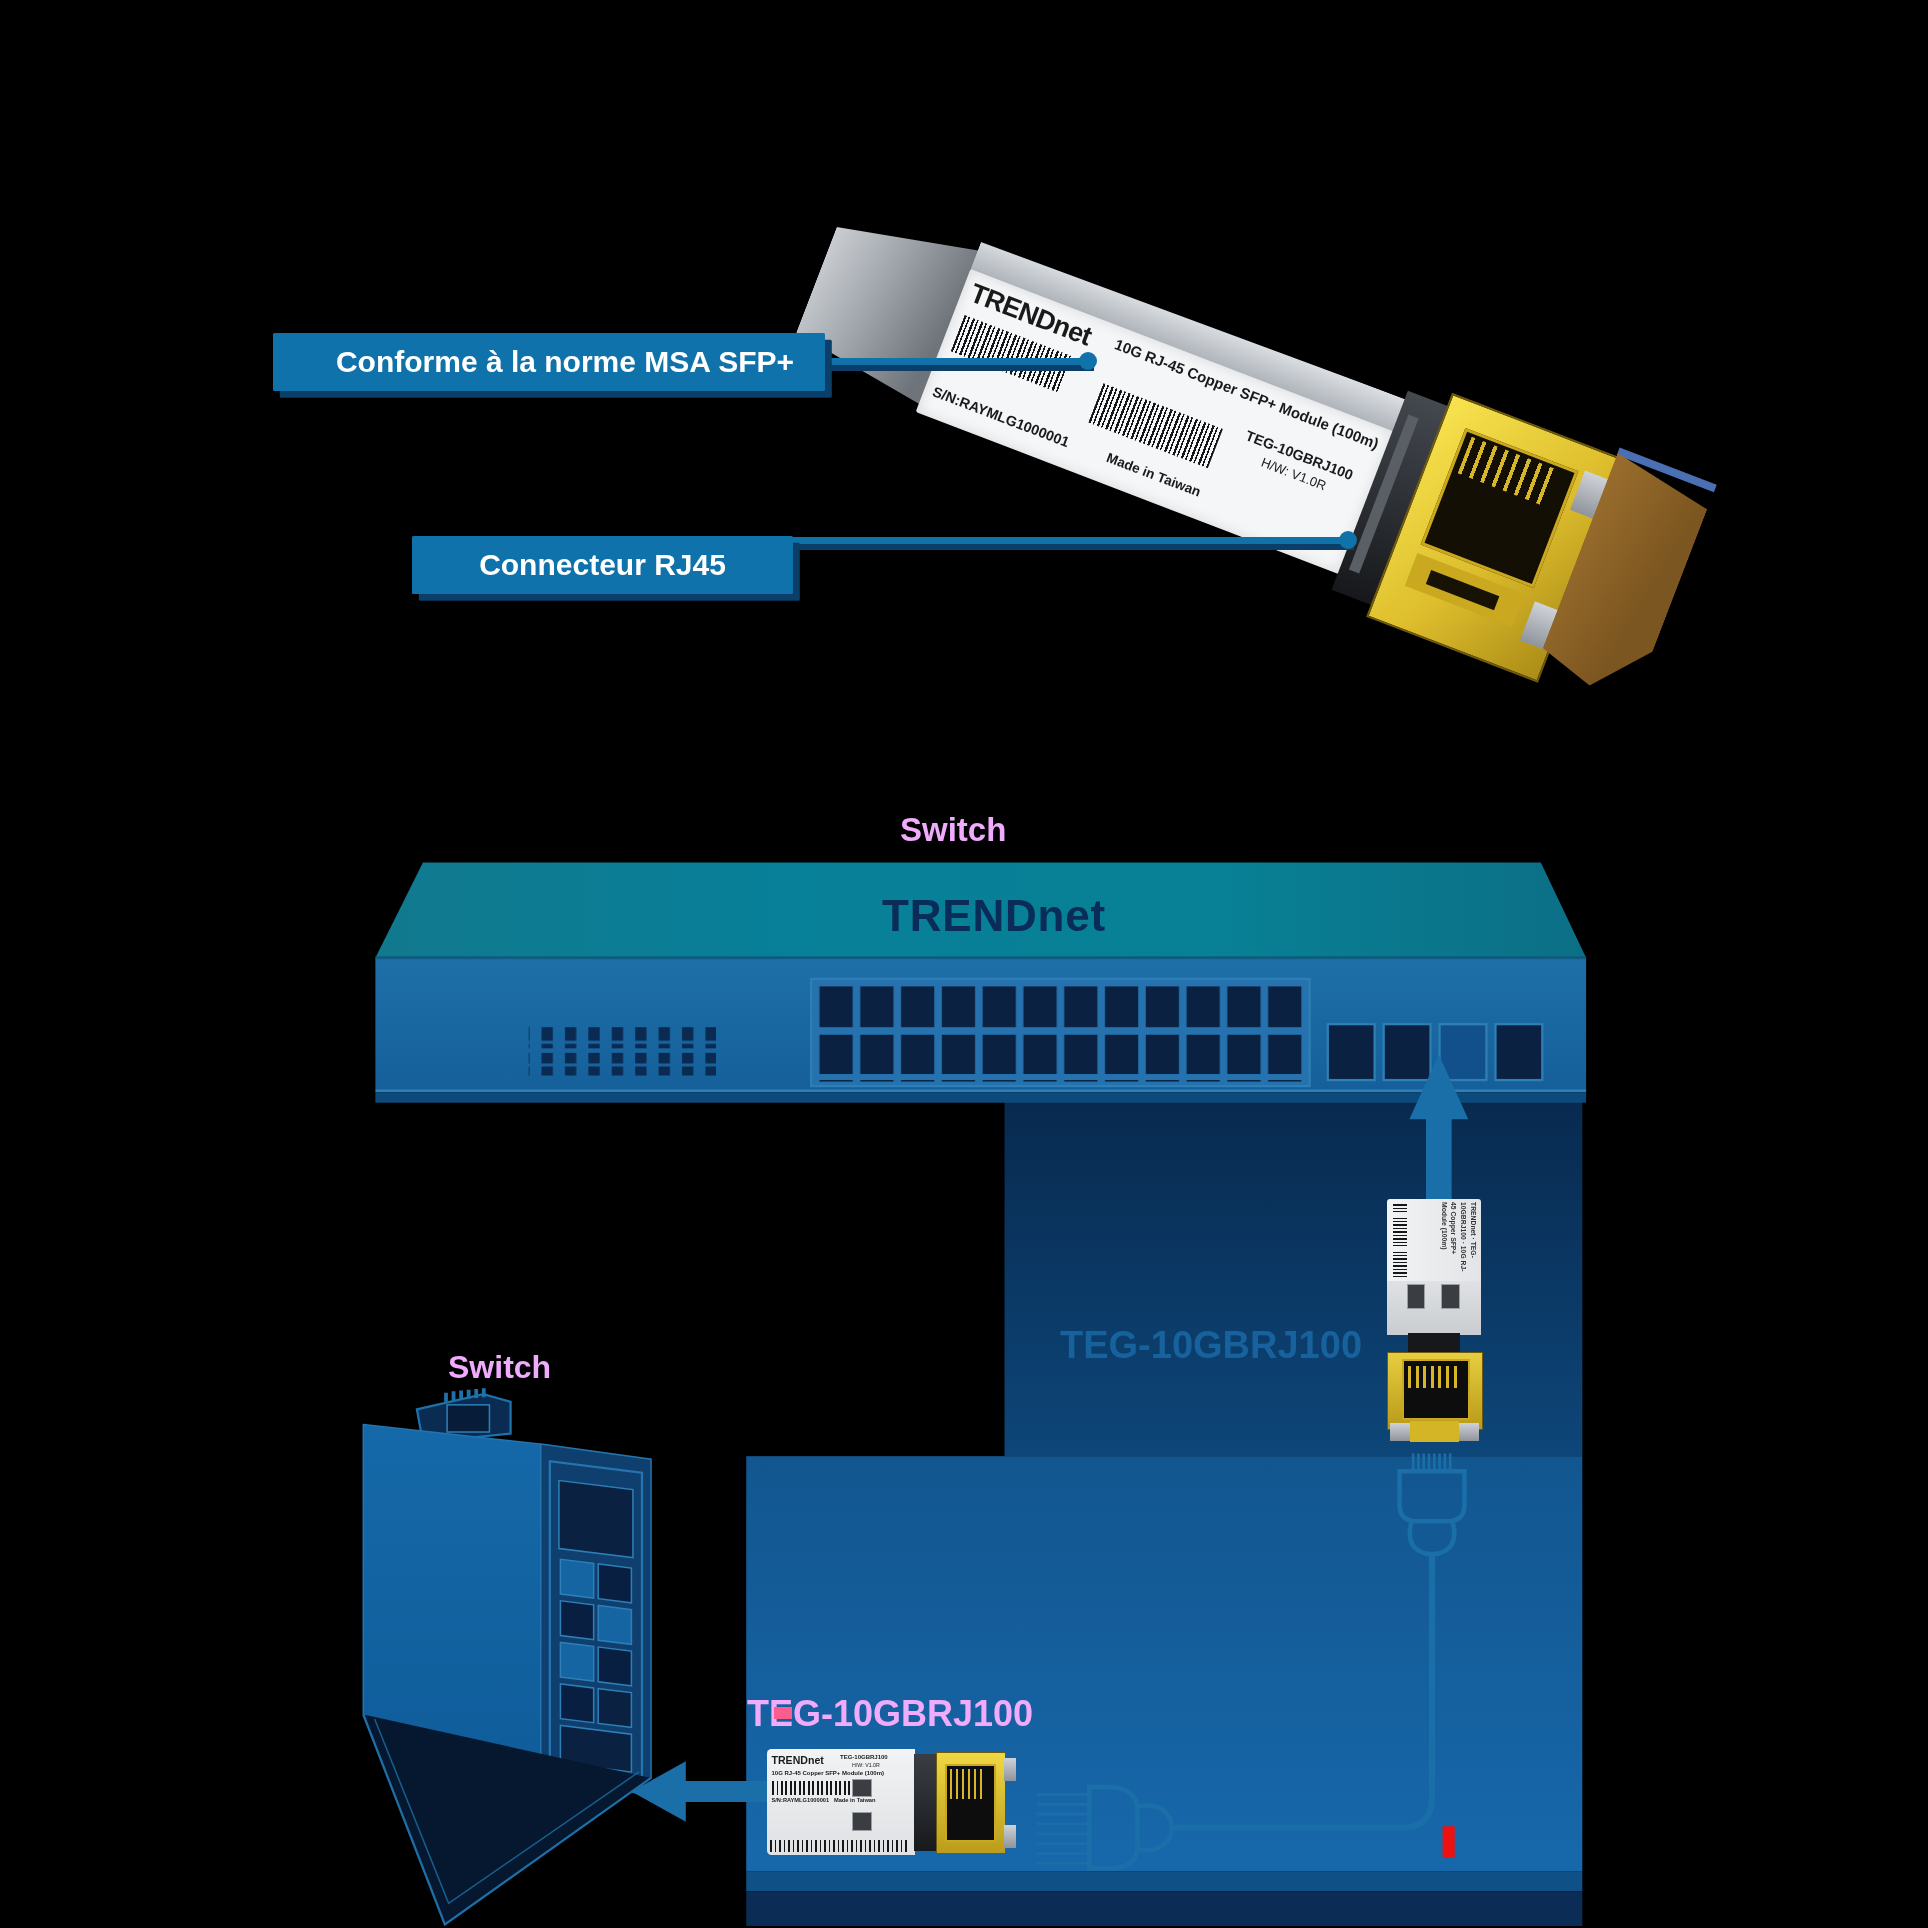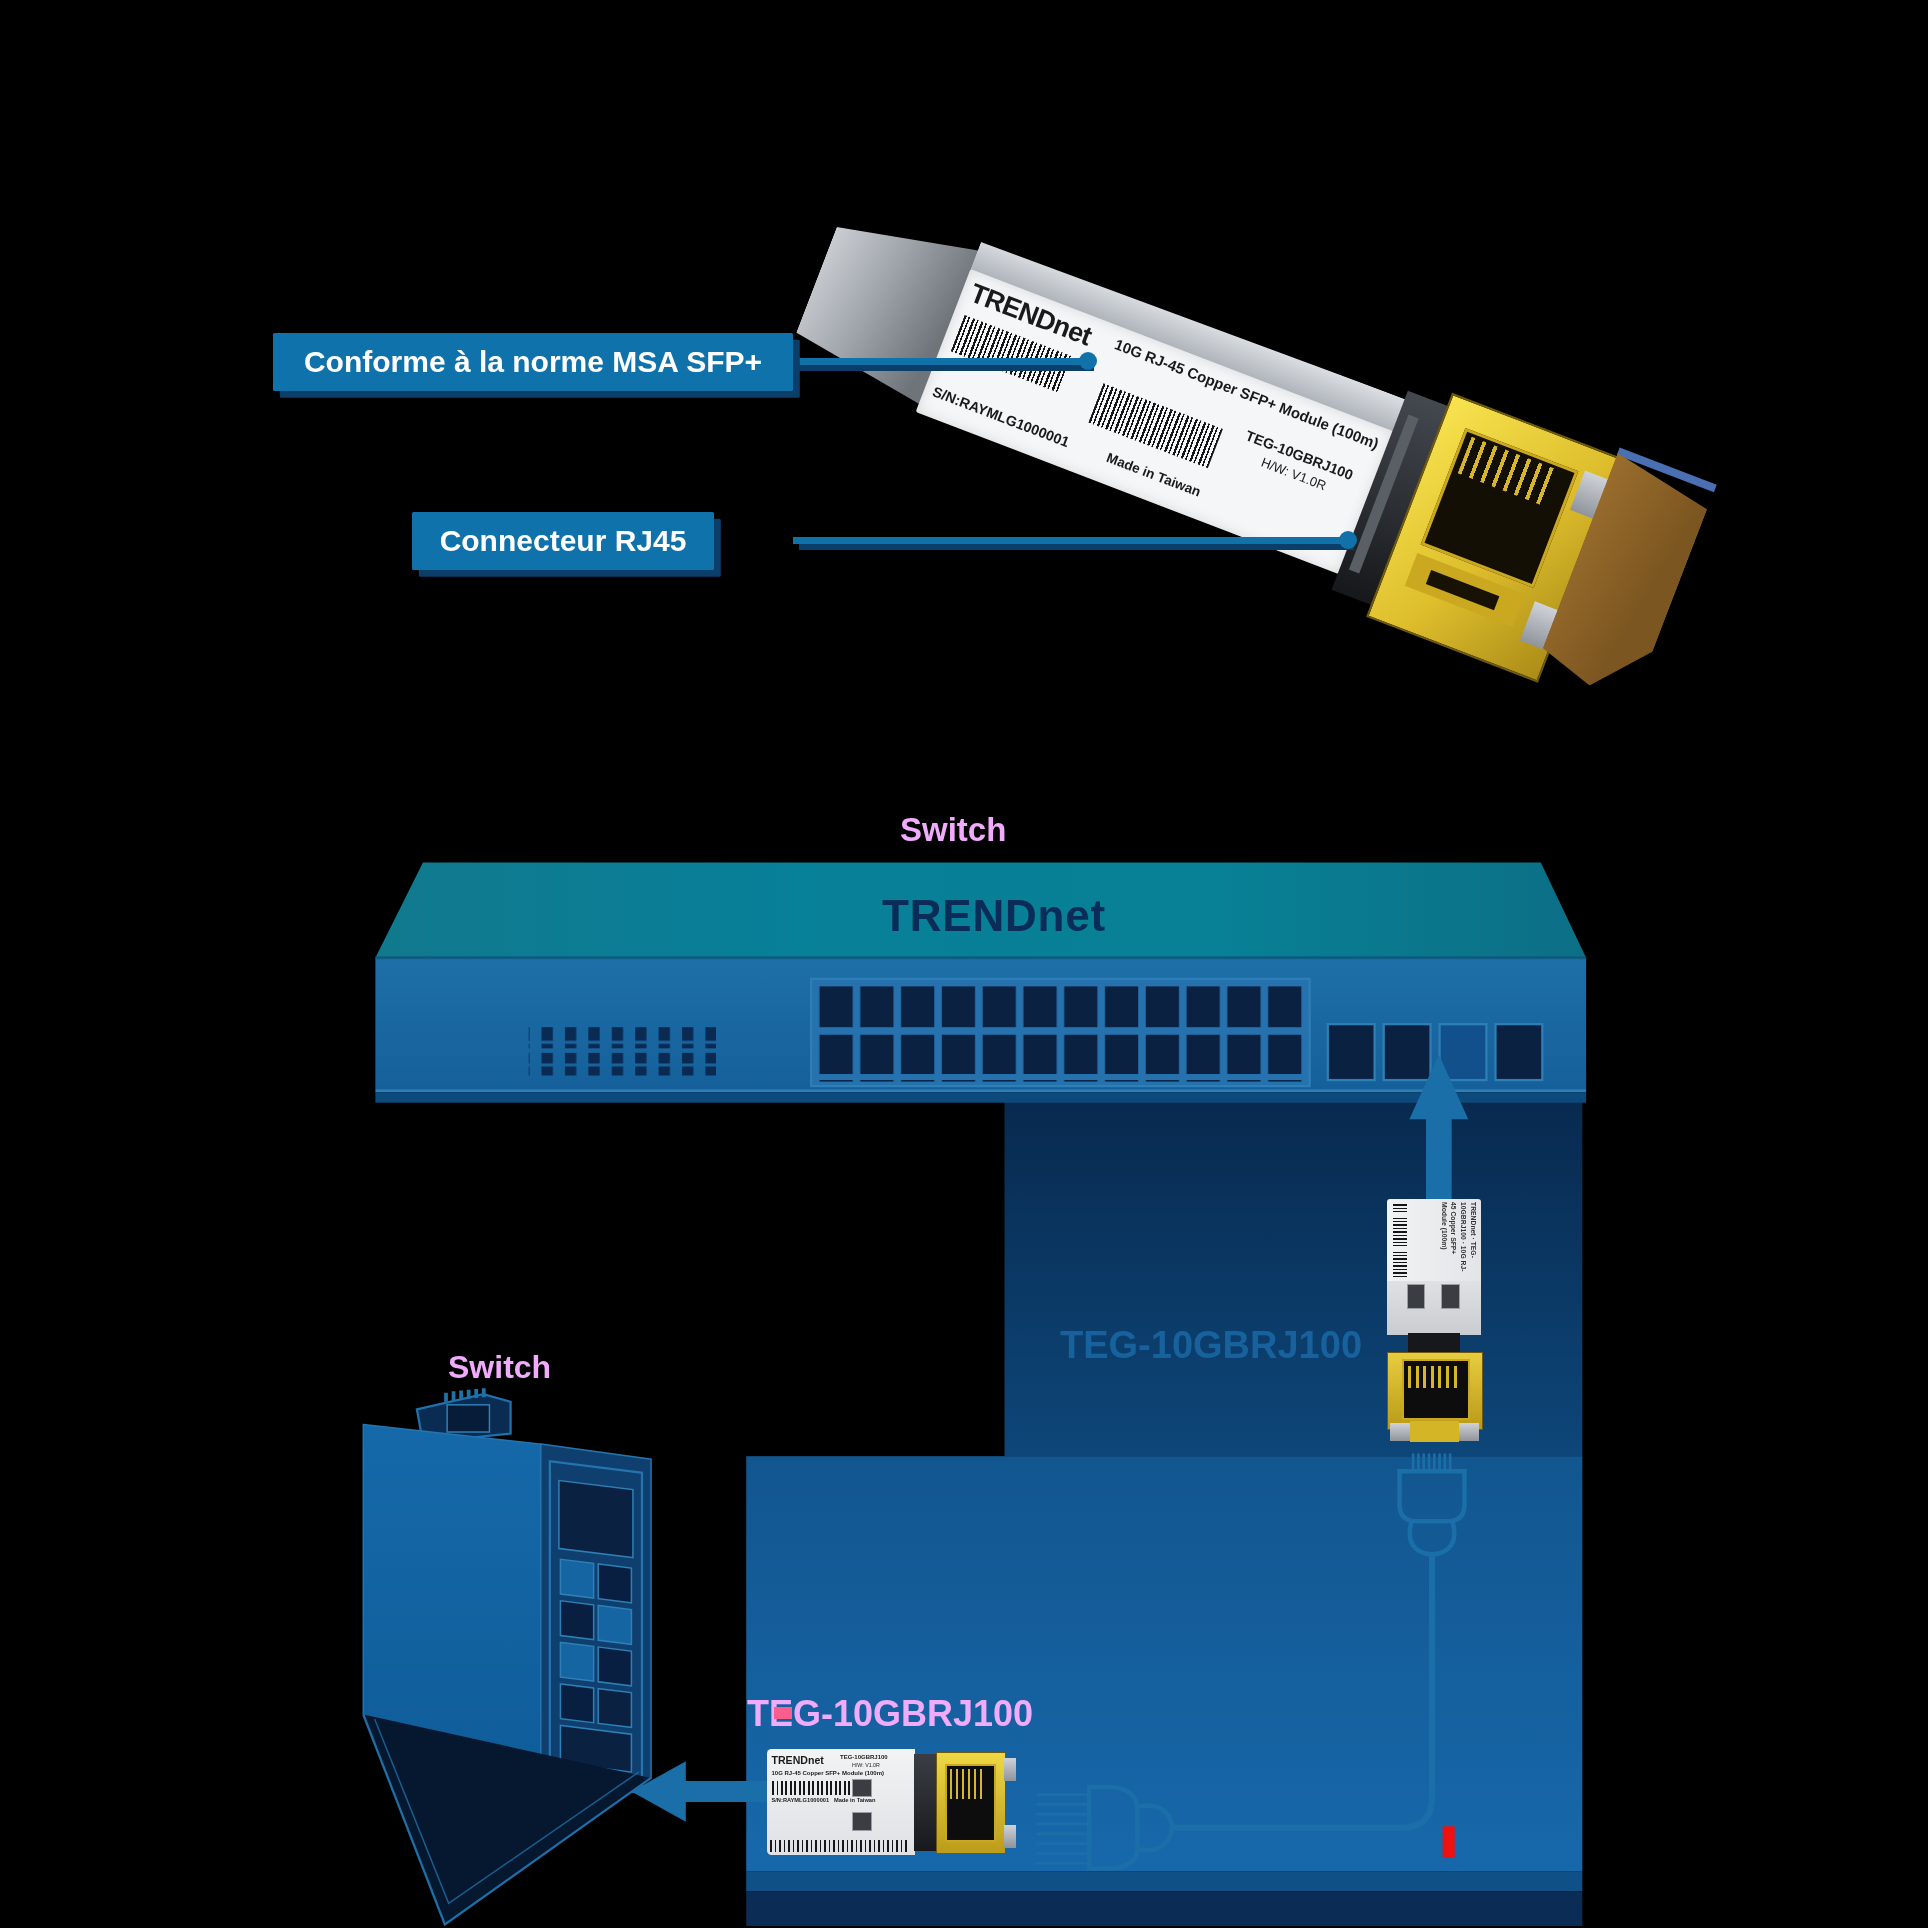--- a/index.html
+++ b/index.html
@@ -225,25 +225,25 @@
         <path d="M1374,2454 H1438"></path>
           <path d="M1374,2467 H1438"></path>
       </g>
       <path d="M1442,2366 H1466 Q1506,2366 1506,2398 V2444 Q1506,2474 1466,2474 H1442 Z" stroke-width="6"></path>
       <path d="M1506,2392 C1532,2386 1550,2398 1552,2420 C1550,2442 1532,2454 1506,2448" stroke-width="6"></path>
     </g>
 
     <rect x="1910" y="2418" width="16" height="42" fill="#ee1111"></rect>
   </svg>
 
-  <div class="callout" style="left:273px;top:333px;width:520px;">Conforme à la norme MSA SFP+</div>
+  <div class="callout" style="left:273px;top:333px;width:520px;padding-left:32px;">Conforme à la norme MSA SFP+</div>
   <div class="leader" style="left:793px;top:358px;width:295px;"></div>
   <div class="leader-dot" style="left:1079px;top:352px;"></div>
 
-  <div class="callout" style="left:412px;top:512px;width:302px;">Connecteur RJ45</div>
+  <div class="callout" style="left:412px;top:536px;width:381px;">Connecteur RJ45</div>
   <div class="leader" style="left:793px;top:537px;width:555px;"></div>
   <div class="leader-dot" style="left:1339px;top:531px;"></div>
 
   <div class="dlabel" style="left:900px;top:811px;font-size:33px;">Switch</div>
   <div class="dlabel" style="left:828px;top:891px;width:332px;text-align:center;font-size:44px;color:#0a2c58;letter-spacing:0.8px;z-index:2;">TRENDnet</div>
   <div class="dlabel" style="left:448px;top:1349px;font-size:32px;">Switch</div>
   <div class="dlabel" style="left:1060px;top:1324px;font-size:38px;color:#17629c;">TEG-10GBRJ100</div>
   <div class="dlabel" style="left:747px;top:1693px;font-size:36px;">
     <span>TEG-10GBRJ100</span>
     <span class="pink-dash" style="left:27px;top:14.3px;"></span>

